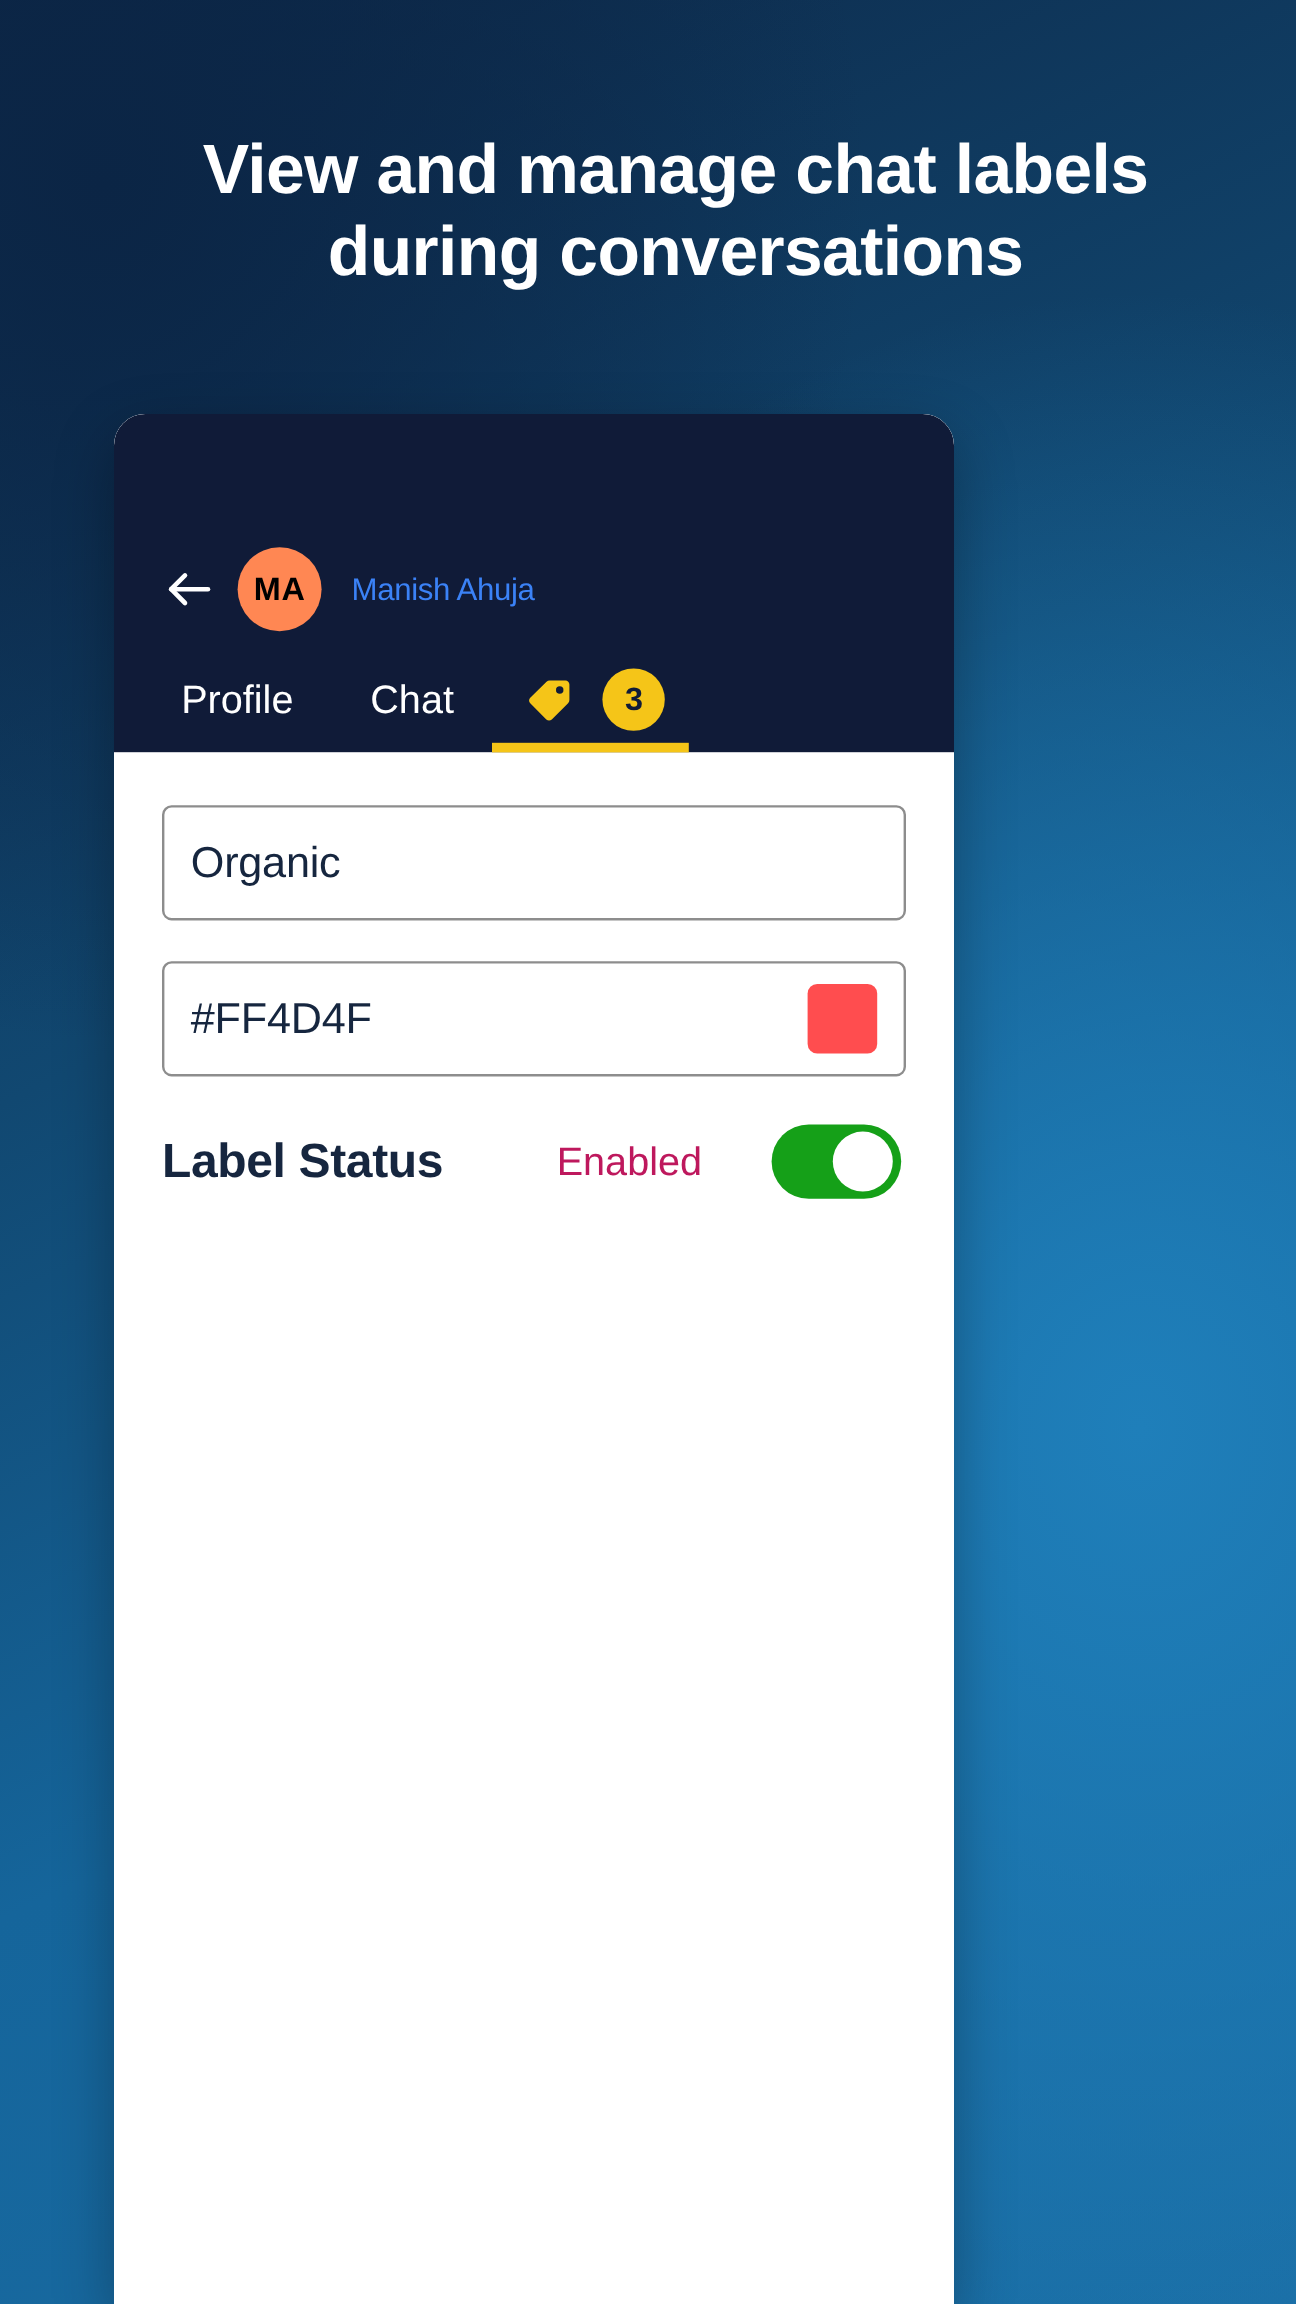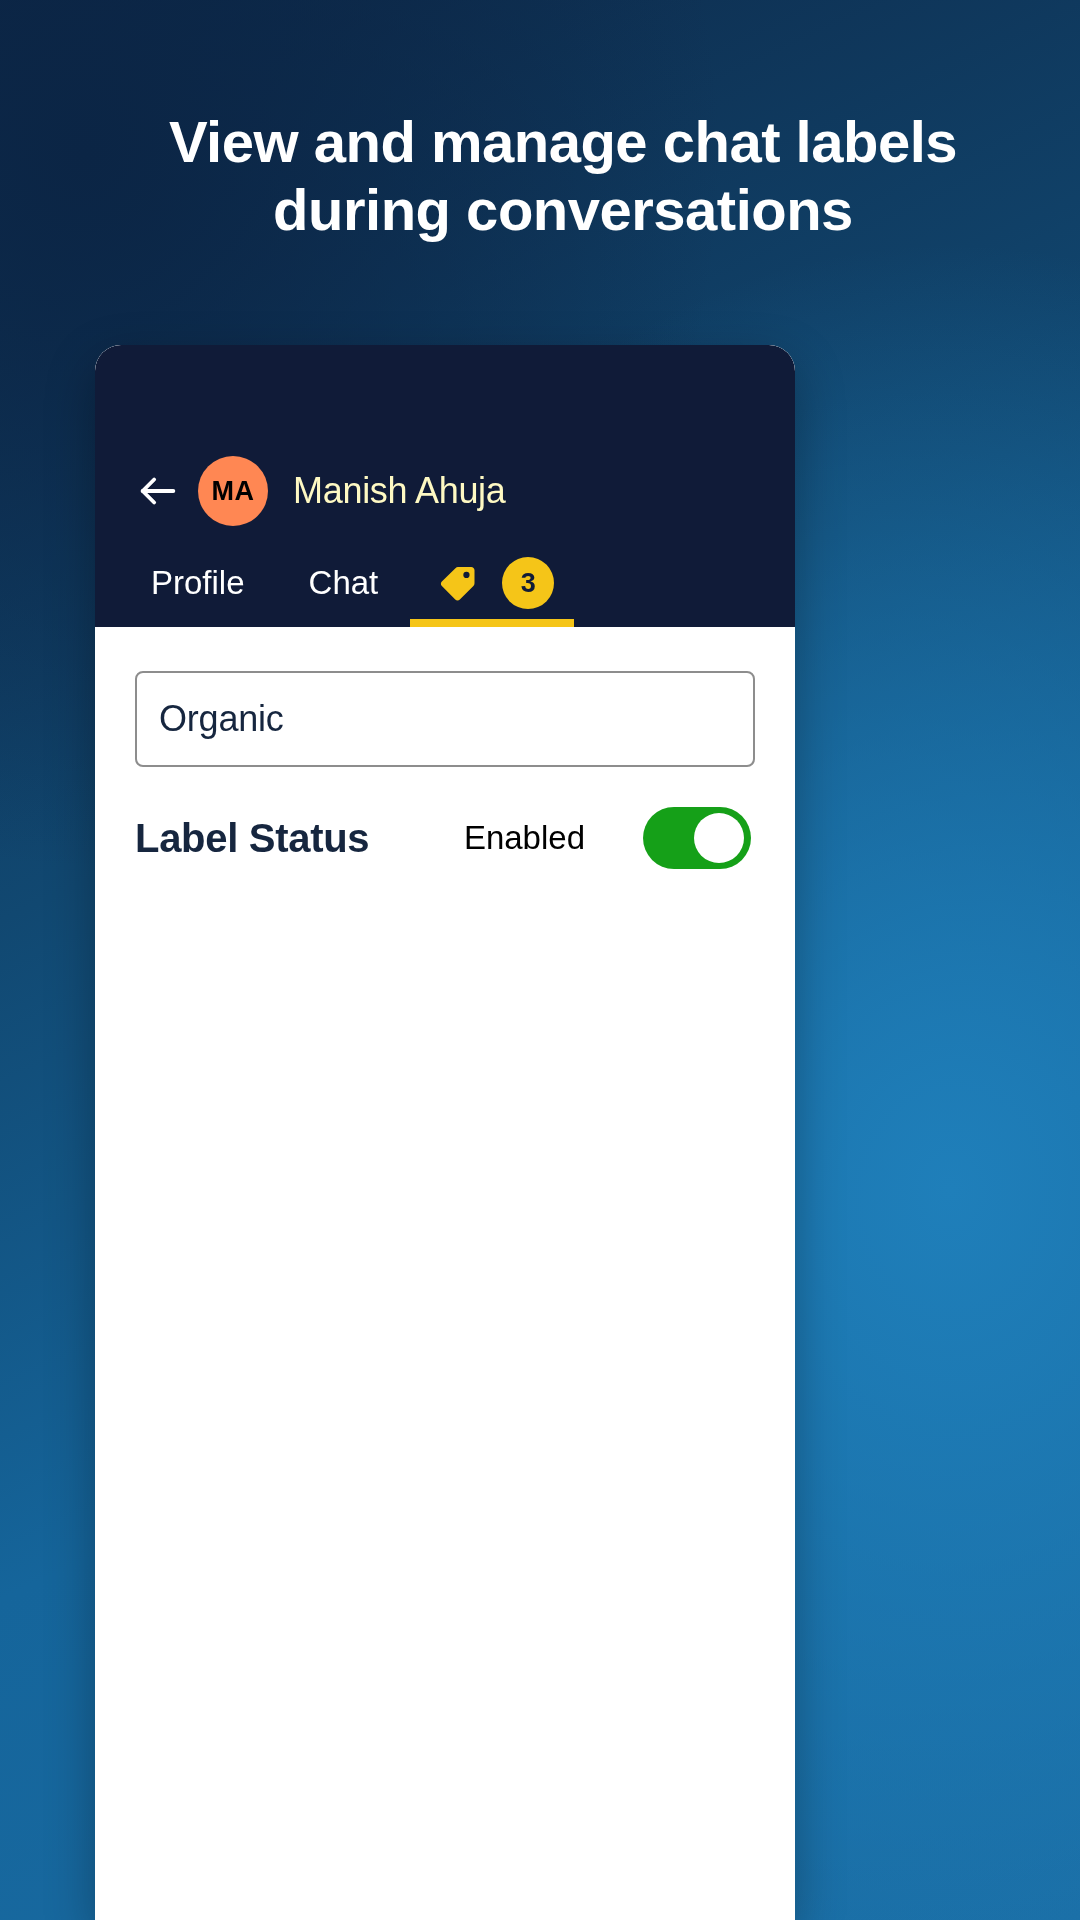--- a/index.html
+++ b/index.html
@@ -71,22 +71,22 @@
     background:#ff8753;
     color:#000000;
     display:flex; align-items:center; justify-content:center;
     font-size:27px;
     font-weight:bold;
     letter-spacing:0.5px;
     flex:0 0 auto;
   }
   .contact-name {
     margin-left:25px;
-    color:#fef9c3;
-    font-size:36px;
+    color:#3b82f6;
+    font-size:26px;
     font-weight:normal;
     letter-spacing:-0.3px;
   }
 
   
   .tabs {
     display:flex;
     align-items:stretch;
     height:88px;
     padding-left:24px;
@@ -165,21 +165,21 @@
   }
   .status-label {
     font-size:40px;
     color:#16263f;
     font-weight:bold;
     letter-spacing:-0.3px;
     flex:1 1 auto;
   }
   .status-value {
     font-size:33px;
-    color:#000000;
+    color:#be185d;
     margin-right:30px;
     margin-left:12px;
   }
   .toggle {
     width:108px; height:62px;
     border-radius:31px;
     background:#15a018;
     position:relative;
     flex:0 0 auto;
   }
@@ -245,20 +245,24 @@
       </div>
     </div>
   </div>
 
   <div class="app-body">
 
     <div class="field">
       <span class="field-value">Organic</span>
     </div>
 
+    <div class="field">
+      <span class="field-value">#FF4D4F</span>
+      <span class="color-swatch" style="background: rgb(255, 77, 79);"></span>
+    </div>
 
     <div class="status-row">
       <span class="status-label">Label Status</span>
       <span class="status-value">Enabled</span>
       <span class="toggle">
         <span class="toggle-knob"></span>
       </span>
     </div>
 
   </div>

